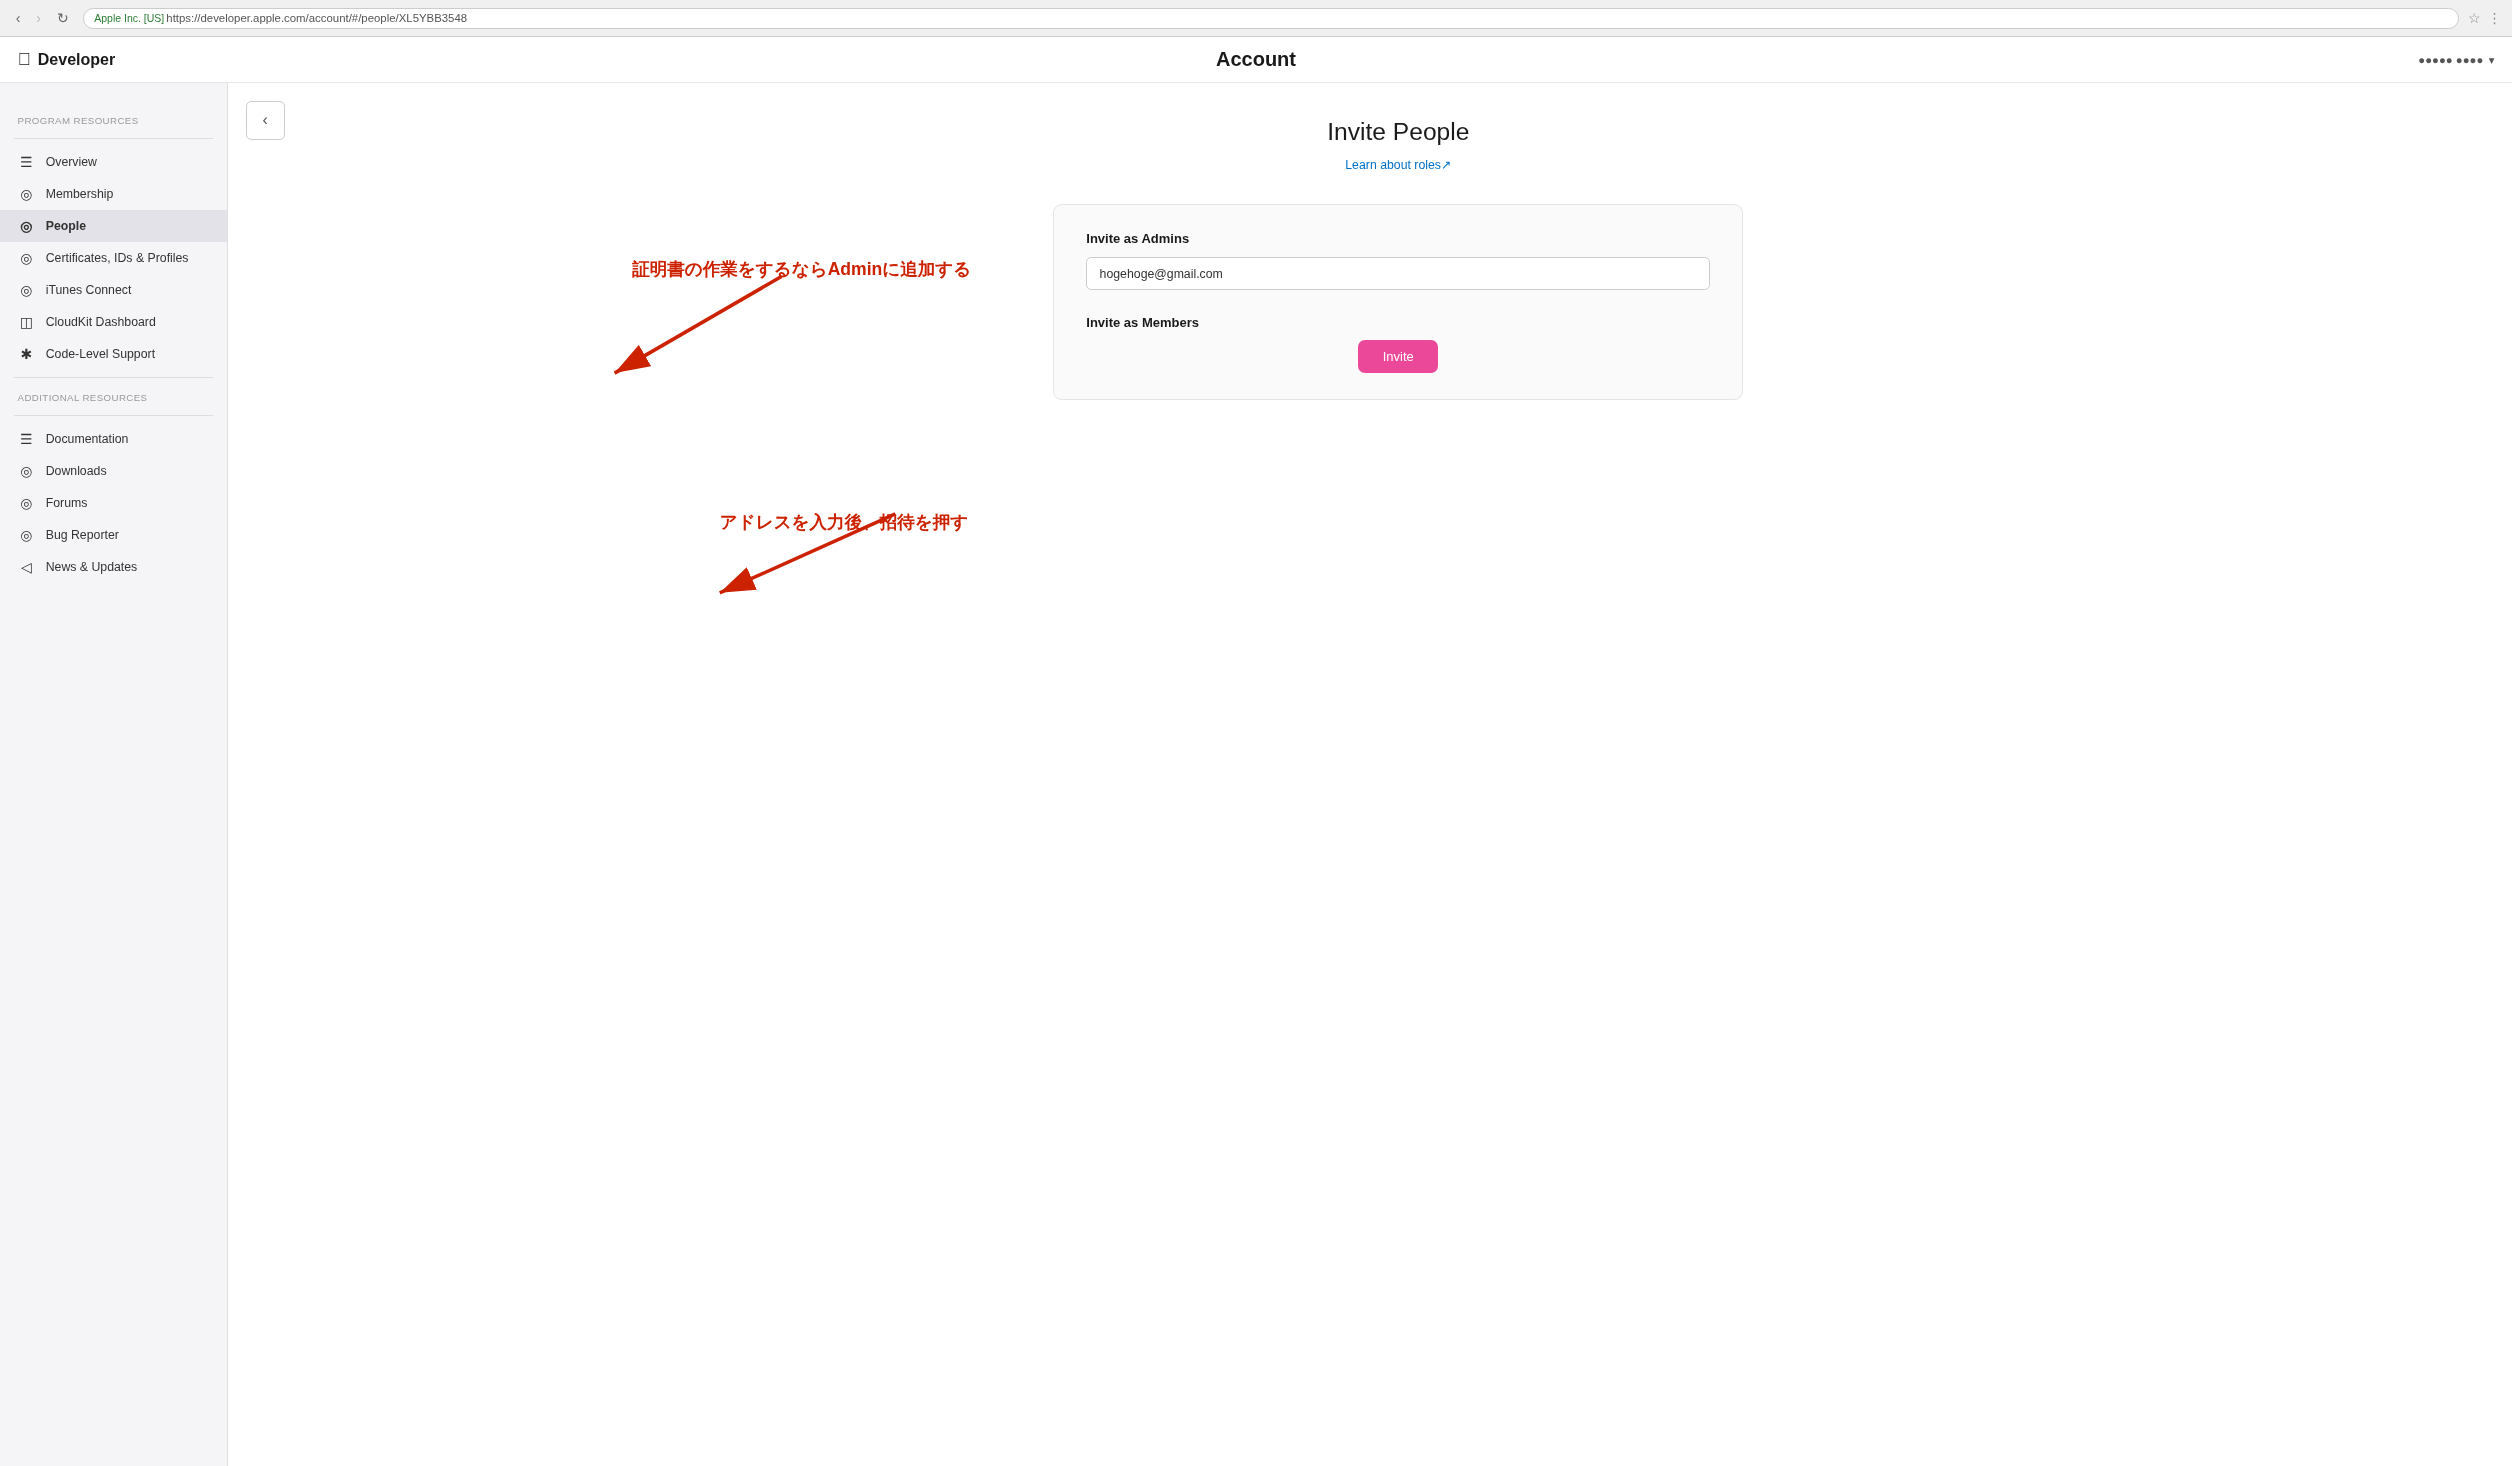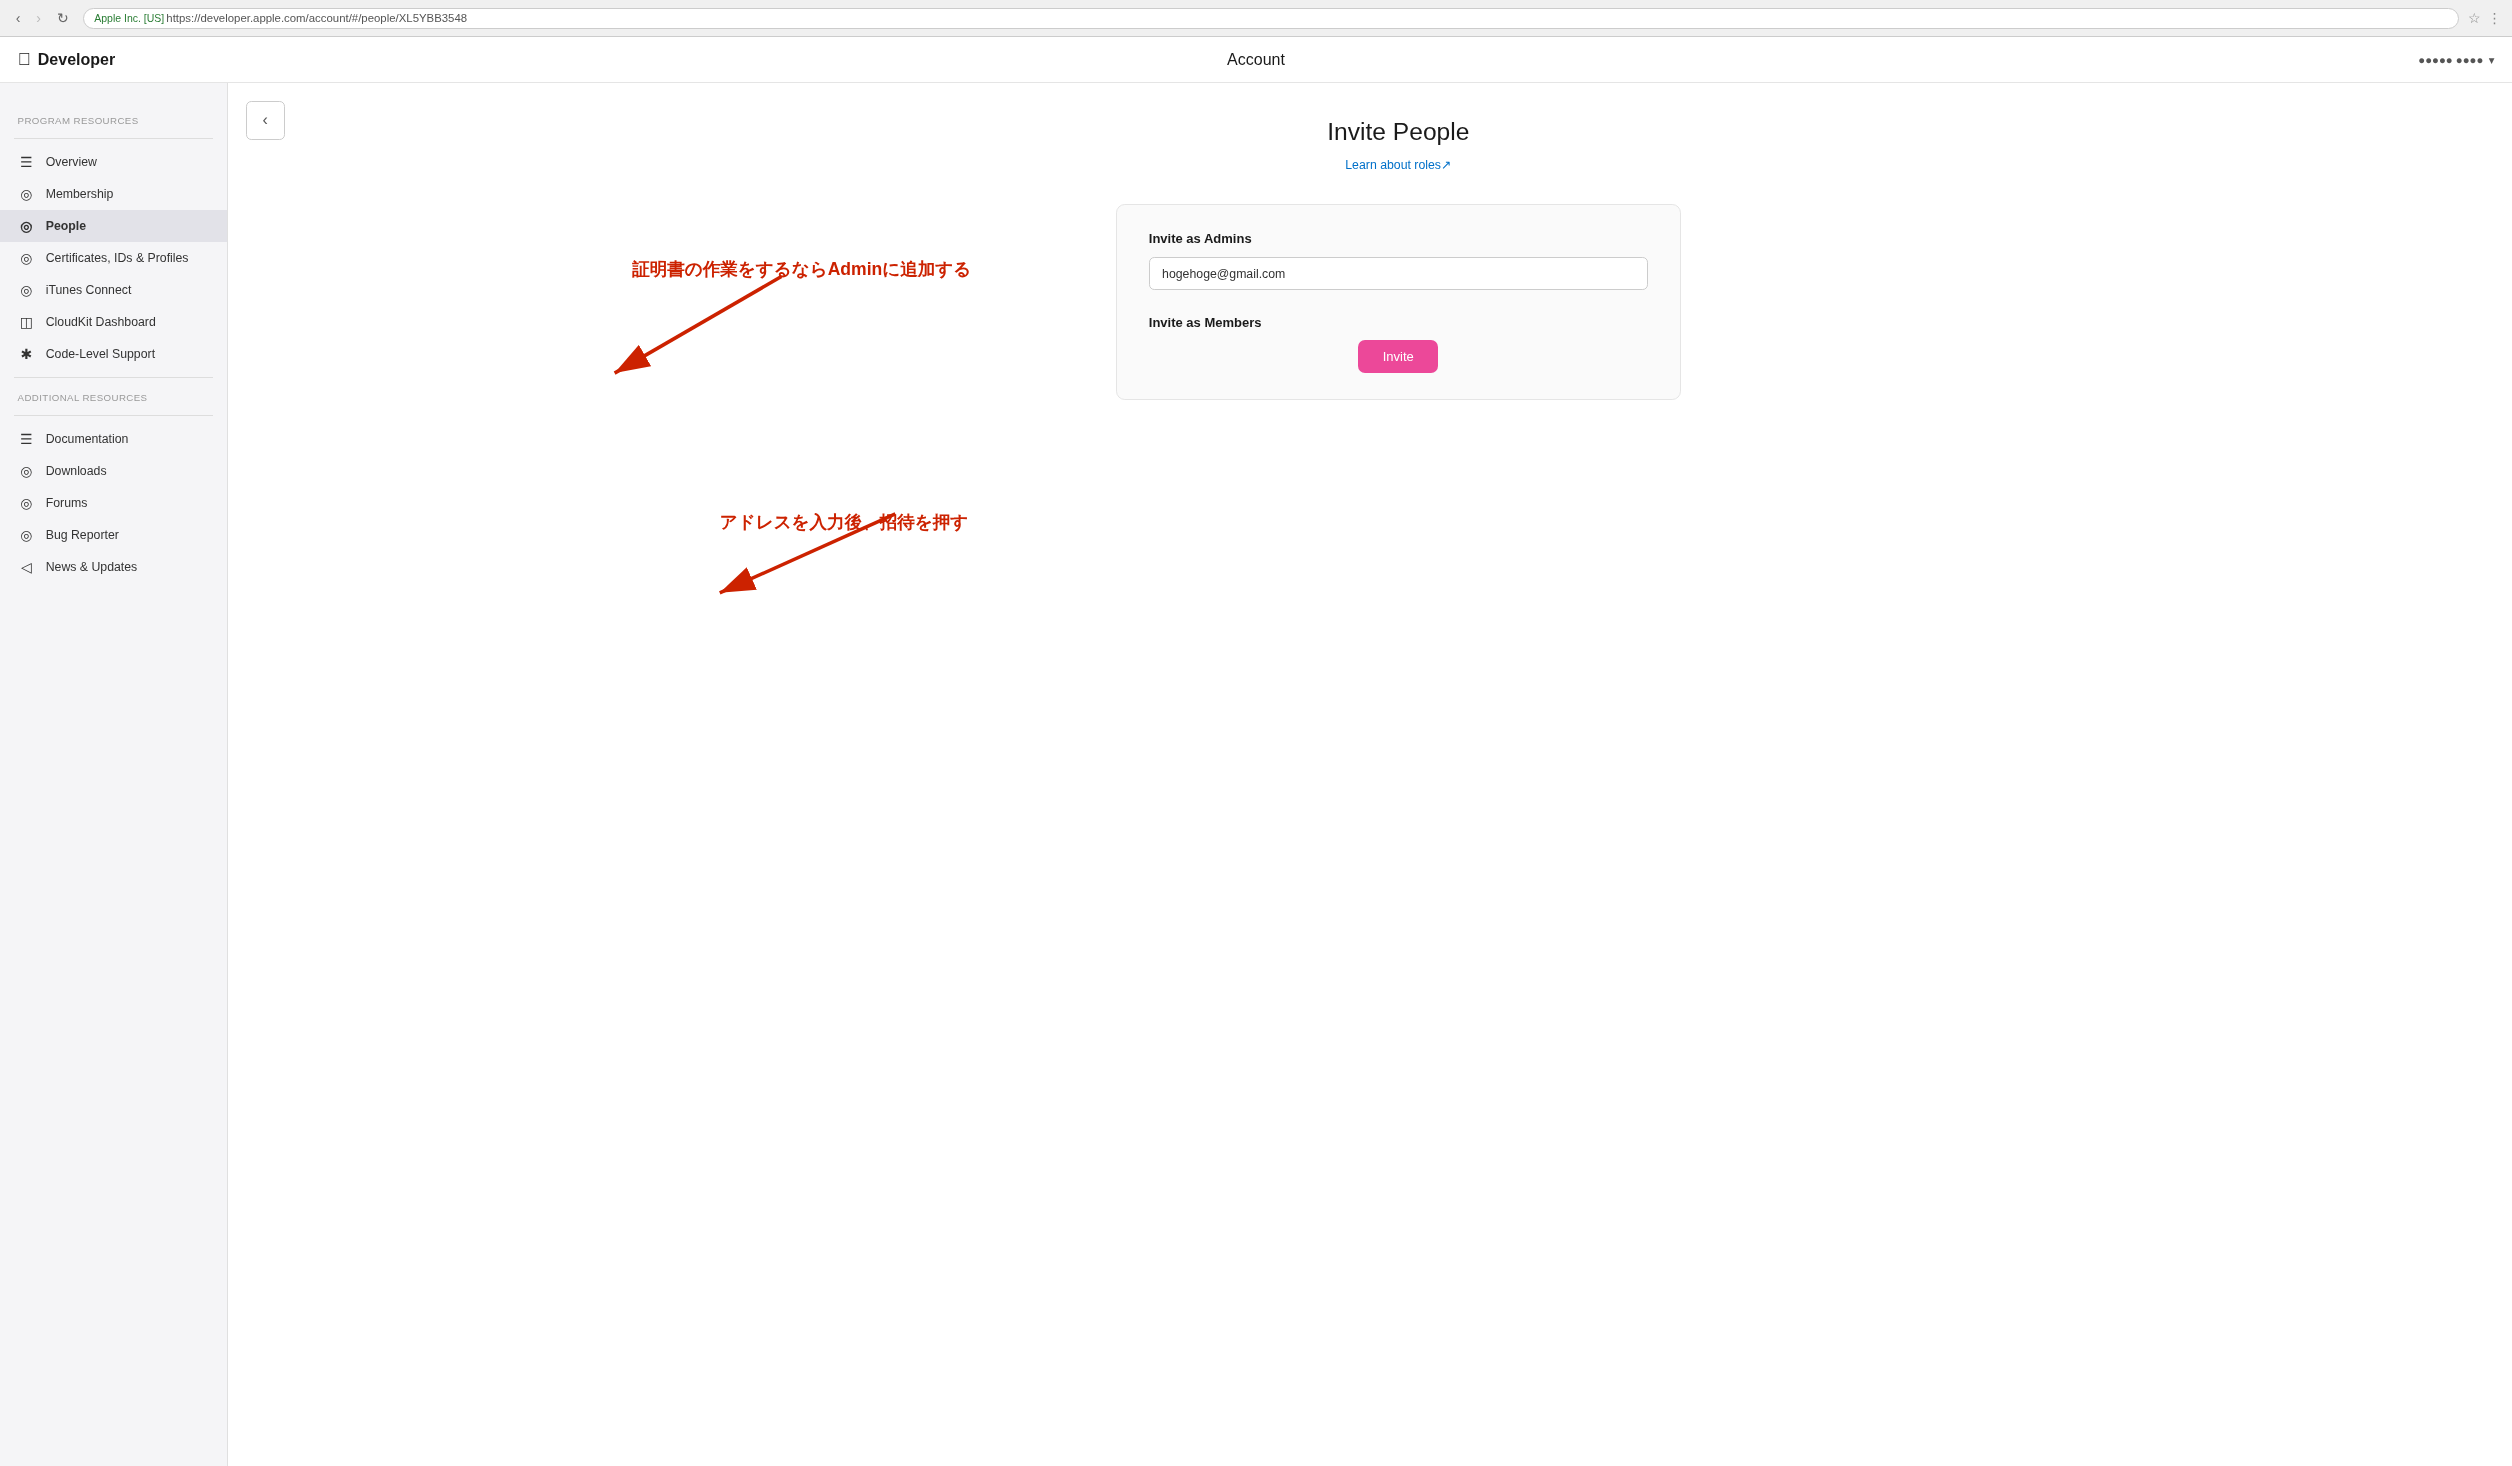--- a/index.html
+++ b/index.html
@@ -41,21 +41,21 @@
       background: #fff;
       border-bottom: 0.9px solid #e5e5e5;
       display: flex;
       align-items: center;
       padding: 0 17.6px;
       height: 46px;
       position: relative;
     }
     .app-logo { display: flex; align-items: center; gap: 7px; font-size: 16px; font-weight: 600; color: #1a1a1a; }
     .apple-icon { font-size: 17.6px; }
-    .app-header-title { position: absolute; left: 50%; transform: translateX(-50%); font-size: 16px; font-weight: 400; color: #1a1a1a; }
+    .app-header-title { position: absolute; left: 50%; transform: translateX(-50%); font-size: 20px; font-weight: 700; color: #1a1a1a; }
     .app-header-user { margin-left: auto; display: flex; align-items: center; gap: 5.3px; font-size: 11.4px; color: #555; }
 
     
     .layout { display: flex; min-height: calc(100vh - 83px); justify-content: space-between; }
 
     
     .sidebar {
       width: 228px;
       background: #f5f5f7;
       border-right: 0.9px solid #e0e0e0;
@@ -134,21 +134,21 @@
       align-items: center;
       gap: 0;
       margin-bottom: 32px;
     }
 
     .invite-form {
       background: #fafafa;
       border: 0.9px solid #e5e5e5;
       border-radius: 8.8px;
       padding: 26px 32px;
-      width: 565px;
+      width: 690px;
       max-width: 100%;
     }
     .form-section-label {
       font-size: 13px;
       font-weight: 600;
       color: #1a1a1a;
       margin-bottom: 10.5px;
     }
     .email-input {
       width: 100%;

